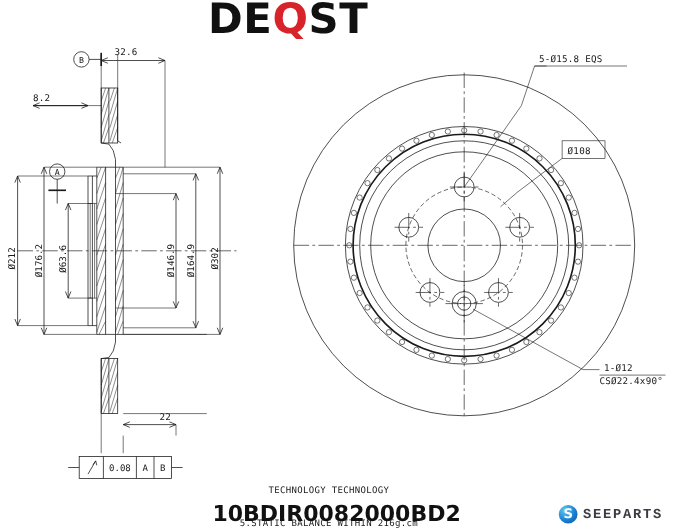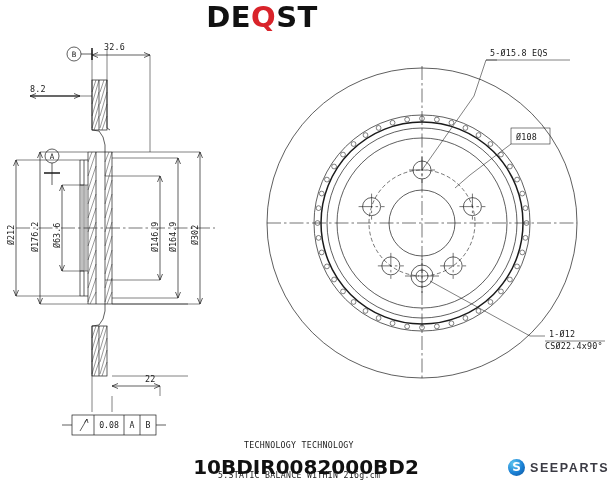--- a/index.html
+++ b/index.html
@@ -20,21 +20,21 @@
   }
   
   #brand {
     position: absolute;
     left: 0;
     top: 2px;
     width: 524px;
     text-align: center;
     font-family: "DejaVu Sans", sans-serif;
     font-weight: bold;
-    font-size: 29px;
+    font-size: 38px;
     letter-spacing: 0.5px;
     color: #111111;
     line-height: 30px;
     user-select: none;
   }
   #brand .accent { color: #d9232a; }
 
   
   #drawing {
     position: absolute;
@@ -82,21 +82,21 @@
     width: 17px;
     height: 17px;
     line-height: 17px;
     text-align: center;
     font-family: "DejaVu Sans", sans-serif;
     font-weight: bold;
     font-size: 12px;
     color: #ffffff;
   }
   #seeparts .word {
-    font-family: Liberation Sans, sans-serif;
+    font-family: Liberation Mono, monospace;
     font-weight: bold;
     font-size: 12.5px;
     letter-spacing: 1.6px;
     color: #3b3b44;
   }
 
   
   #notes {
     position: absolute;
     left: 218px;

